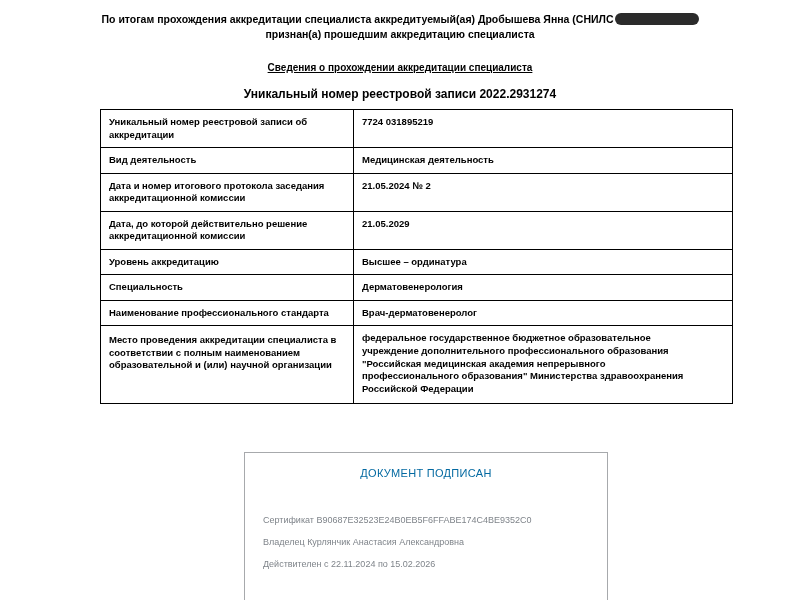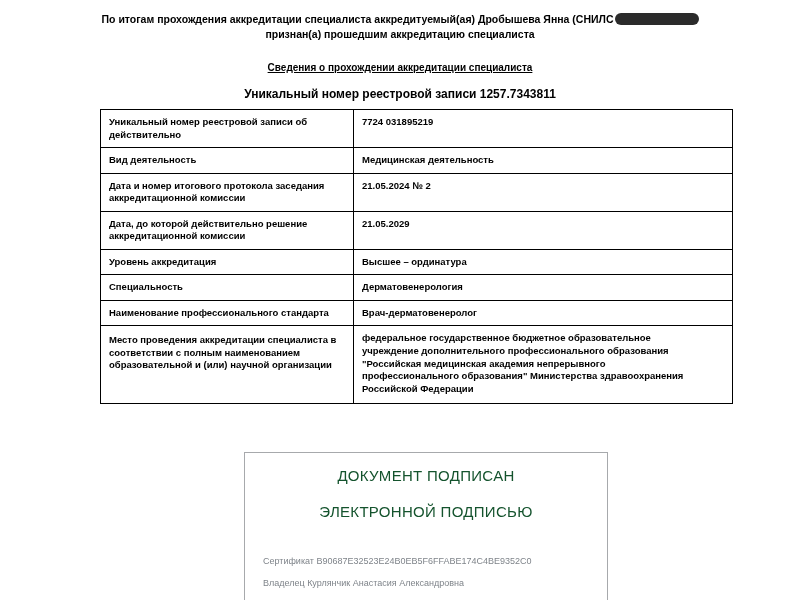--- a/index.html
+++ b/index.html
@@ -110,22 +110,22 @@
     left: 244px;
     top: 452px;
     width: 364px;
     height: 158px;
     border: 1px solid #a7a9ac;
     box-sizing: border-box;
     background: #ffffff;
   }
   .sig-title {
     text-align: center;
-    color: #14532d;
-    font-size: 15px;
+    color: #0369a1;
+    font-size: 11px;
     letter-spacing: 0.3px;
   }
   .sig-title-1 { margin-top: 14px; }
   .sig-title-2 { margin-top: 19px; }
   .sig-details {
     margin-top: 30px;
     padding-left: 18px;
     color: #7f848a;
     font-size: 9px;
     line-height: 22px;
@@ -135,42 +135,42 @@
 </head>
 <body>
 
 <div class="doc-header">
   <span class="header-line1"><span>По итогам прохождения аккредитации специалиста аккредитуемый(ая) Дробышева Янна (СНИЛС</span><span class="redaction-bar"></span></span>
   <span class="header-line2">признан(а) прошедшим аккредитацию специалиста</span>
 </div>
 
 <div class="subtitle-underlined"><span>Сведения о прохождении аккредитации специалиста</span></div>
 
-<div class="record-title">Уникальный номер реестровой записи 1257.7343811</div>
+<div class="record-title">Уникальный номер реестровой записи 2022.2931274</div>
 
 <table class="reg-table">
   <tbody>
     <tr>
-      <td class="col-label">Уникальный номер реестровой записи об действительно</td>
+      <td class="col-label">Уникальный номер реестровой записи об аккредитации</td>
       <td class="col-value">7724 031895219</td>
     </tr>
     <tr>
       <td class="col-label">Вид деятельность</td>
       <td class="col-value">Медицинская деятельность</td>
     </tr>
     <tr>
       <td class="col-label">Дата и номер итогового протокола заседания аккредитационной комиссии</td>
       <td class="col-value">21.05.2024 № 2</td>
     </tr>
     <tr>
       <td class="col-label">Дата, до которой действительно решение аккредитационной комиссии</td>
       <td class="col-value">21.05.2029</td>
     </tr>
     <tr>
-      <td class="col-label">Уровень аккредитация</td>
+      <td class="col-label">Уровень аккредитацию</td>
       <td class="col-value">Высшее – ординатура</td>
     </tr>
     <tr>
       <td class="col-label">Специальность</td>
       <td class="col-value">Дерматовенерология</td>
     </tr>
     <tr>
       <td class="col-label">Наименование профессионального стандарта</td>
       <td class="col-value">Врач-дерматовенеролог</td>
     </tr>
@@ -180,19 +180,18 @@
 учреждение дополнительного профессионального образования
 "Российская медицинская академия непрерывного
 профессионального образования" Министерства здравоохранения
 Российской Федерации</td>
     </tr>
   </tbody>
 </table>
 
 <div class="signature-box">
   <div class="sig-title sig-title-1">ДОКУМЕНТ ПОДПИСАН</div>
-  <div class="sig-title sig-title-2">ЭЛЕКТРОННОЙ ПОДПИСЬЮ</div>
   <div class="sig-details">
     <div class="sig-line">Сертификат B90687E32523E24B0EB5F6FFABE174C4BE9352C0</div>
     <div class="sig-line">Владелец Курлянчик Анастасия Александровна</div>
     <div class="sig-line">Действителен с 22.11.2024 по 15.02.2026</div>
   </div>
 </div>
 
 </body></html>

